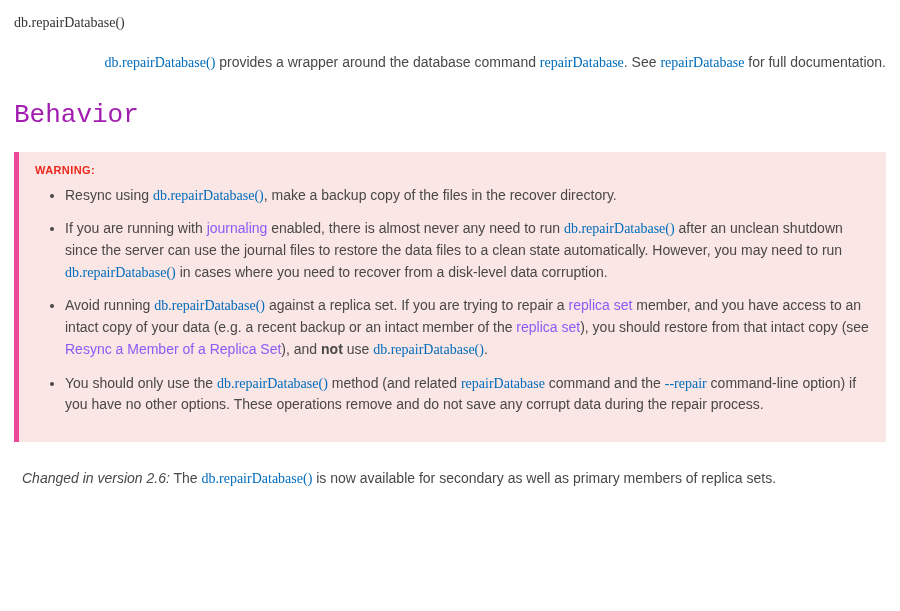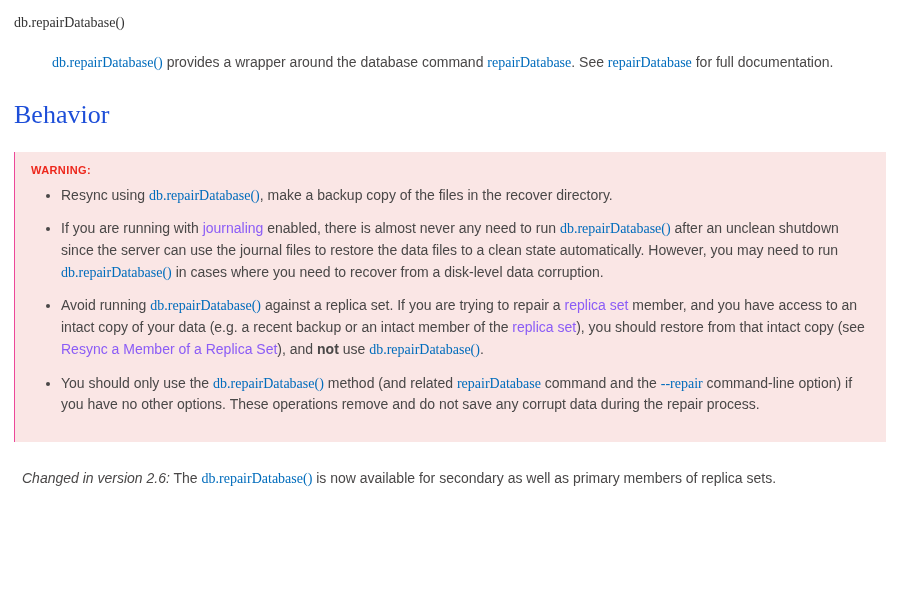--- a/index.html
+++ b/index.html
@@ -17,33 +17,34 @@
     font-family: Liberation Serif, serif;
     font-size: 14px;
   }
   .sig {
     color: #333;
     margin: 0 0 18px 0;
     font-size: 14px;
   }
   .desc {
     margin: 0 0 22px 38px;
+    text-align: right;
   }
   a, .link { color: #8b5cf6; text-decoration: none; }
   .code-link { color: #006cbc; }
   h2.behavior {
-    font-family: Liberation Serif, serif;
+    font-family: Liberation Mono, monospace;
     font-weight: 300;
     font-size: 26px;
-    color: #1d4ed8;
+    color: #a21caf;
     margin: 0 0 16px 0;
   }
   .admon {
     background: #fae6e5;
-    border-left: 1px solid #ec4899;
+    border-left: 5px solid #ec4899;
     padding: 10px 16px 14px 16px;
     margin: 0 0 26px 0;
   }
   .admon-title {
     color: #ed271c;
     font-size: 11px;
     letter-spacing: 0.4px;
     font-weight: 600;
     margin-bottom: 6px;
   }

